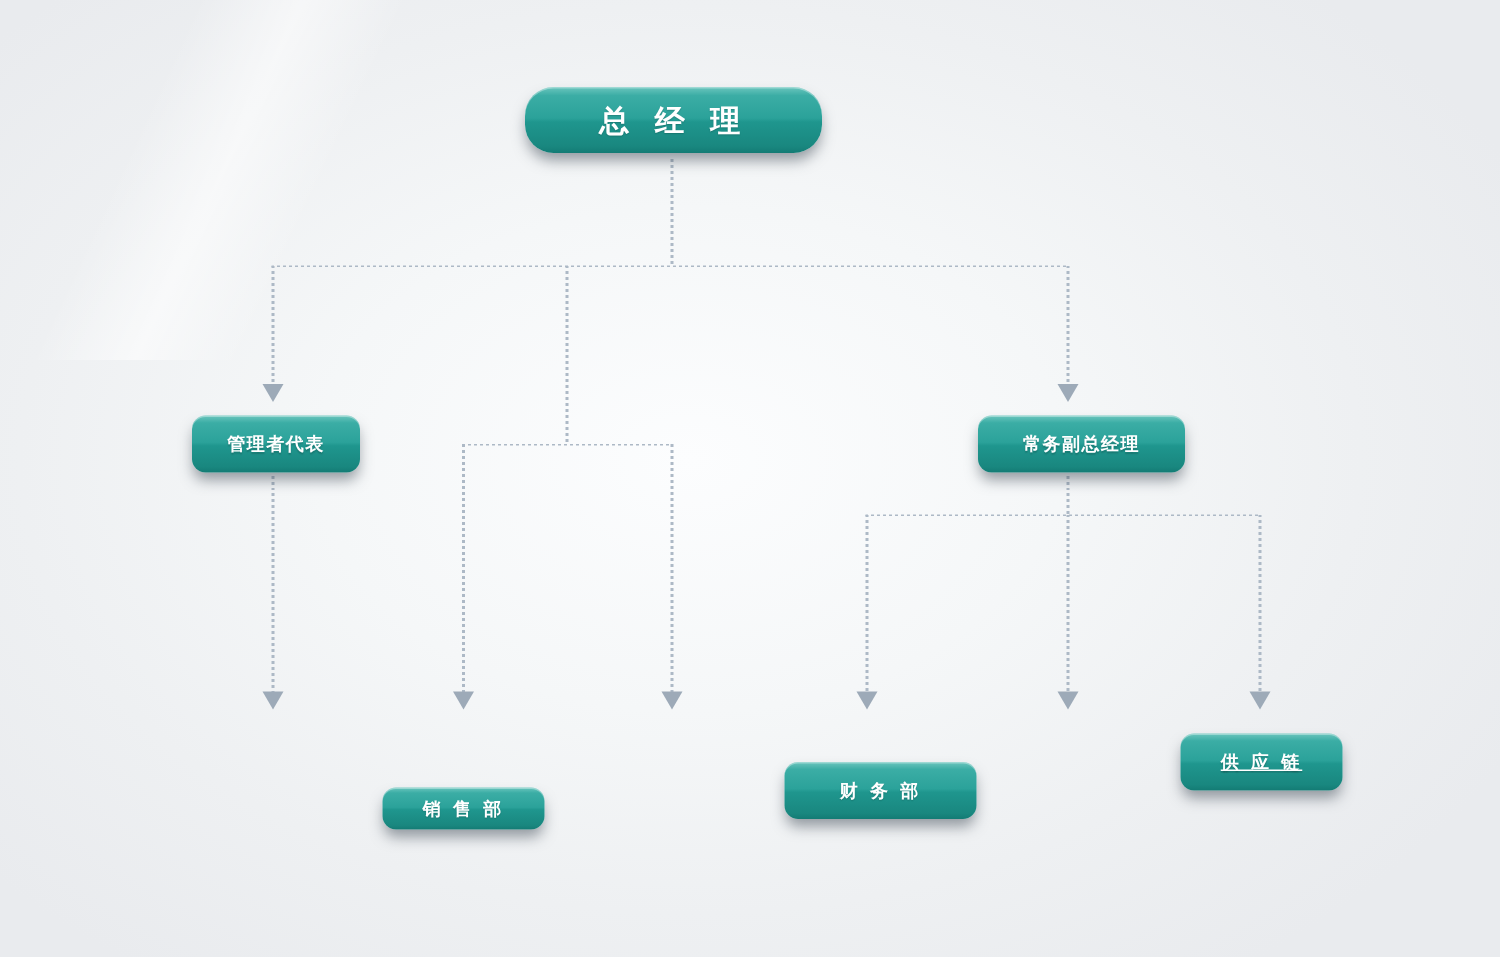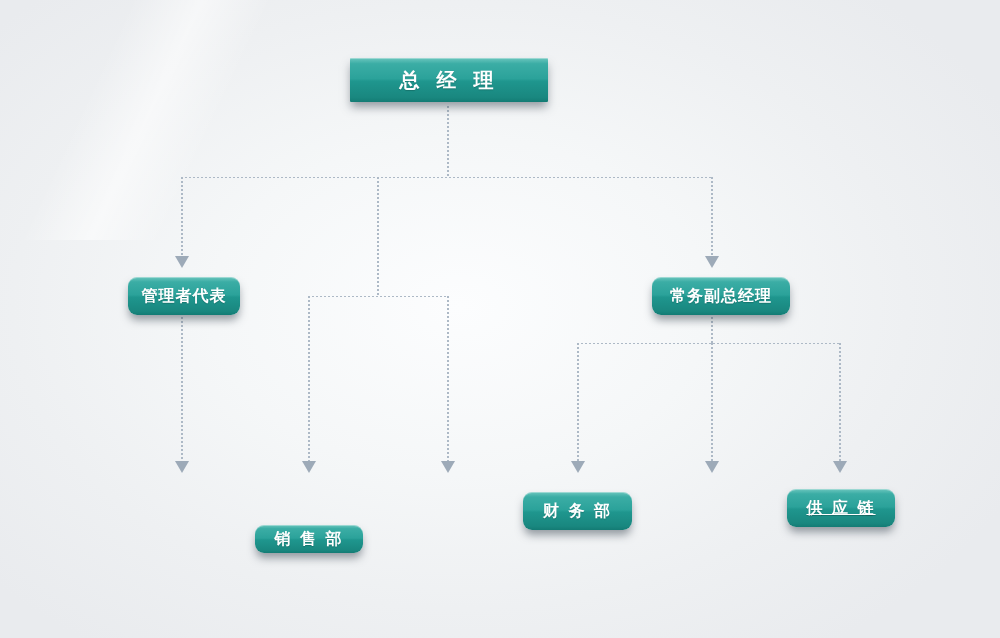--- a/index.html
+++ b/index.html
@@ -45,23 +45,23 @@
     box-shadow: 0 6px 9px -1px rgba(54, 66, 77, 0.50),
                 inset 0 1px 0 rgba(255,255,255,0.35);
     color: #ffffff;
     z-index: 3;
   }
   .node-label {
     font-weight: bold;
     white-space: nowrap;
     text-shadow: 0 1px 1px rgba(0,0,0,0.18);
   }
-  .node.root { border-radius: 1px; }
+  .node.root { border-radius: 19px; }
   .node.root .node-label { font-size: 20px; letter-spacing: 5px; }
-  .node.mid .node-label, .node.leaf .node-label { font-size: 16px; letter-spacing: 2px; }
+  .node.mid .node-label, .node.leaf .node-label { font-size: 12px; letter-spacing: 2px; }
   .node.mid .node-label { letter-spacing: 1px; }
 
   
   .hline {
     position: absolute;
     height: 1.5px;
     background: repeating-linear-gradient(90deg,
       #adb9c6 0, #adb9c6 2px, rgba(0,0,0,0) 2px, rgba(0,0,0,0) 4px);
     z-index: 1;
   }
@@ -136,21 +136,21 @@
   <div class="node mid" style="left:652px; top:277px; width:138px; height:38px;">
     <span class="node-label">常务副总经理</span>
   </div>
 
 
   <div class="node leaf" style="left:255px; top:510px; width:108px; height:28px;margin-top:15px;">
     <span class="node-label">销 售 部</span>
   </div>
 
 
-  <div class="node leaf" style="left:523px; top:492px; width:109px; height:38px;">
+  <div class="node leaf" style="left:523px; top:508px; width:128px; height:38px;">
     <span class="node-label">财 务 部</span>
   </div>
 
 
   <div class="node leaf" style="left:787px; top:489px; width:108px; height:38px;text-decoration:underline;">
     <span class="node-label">供 应 链</span>
   </div>
 
 </div>
 

